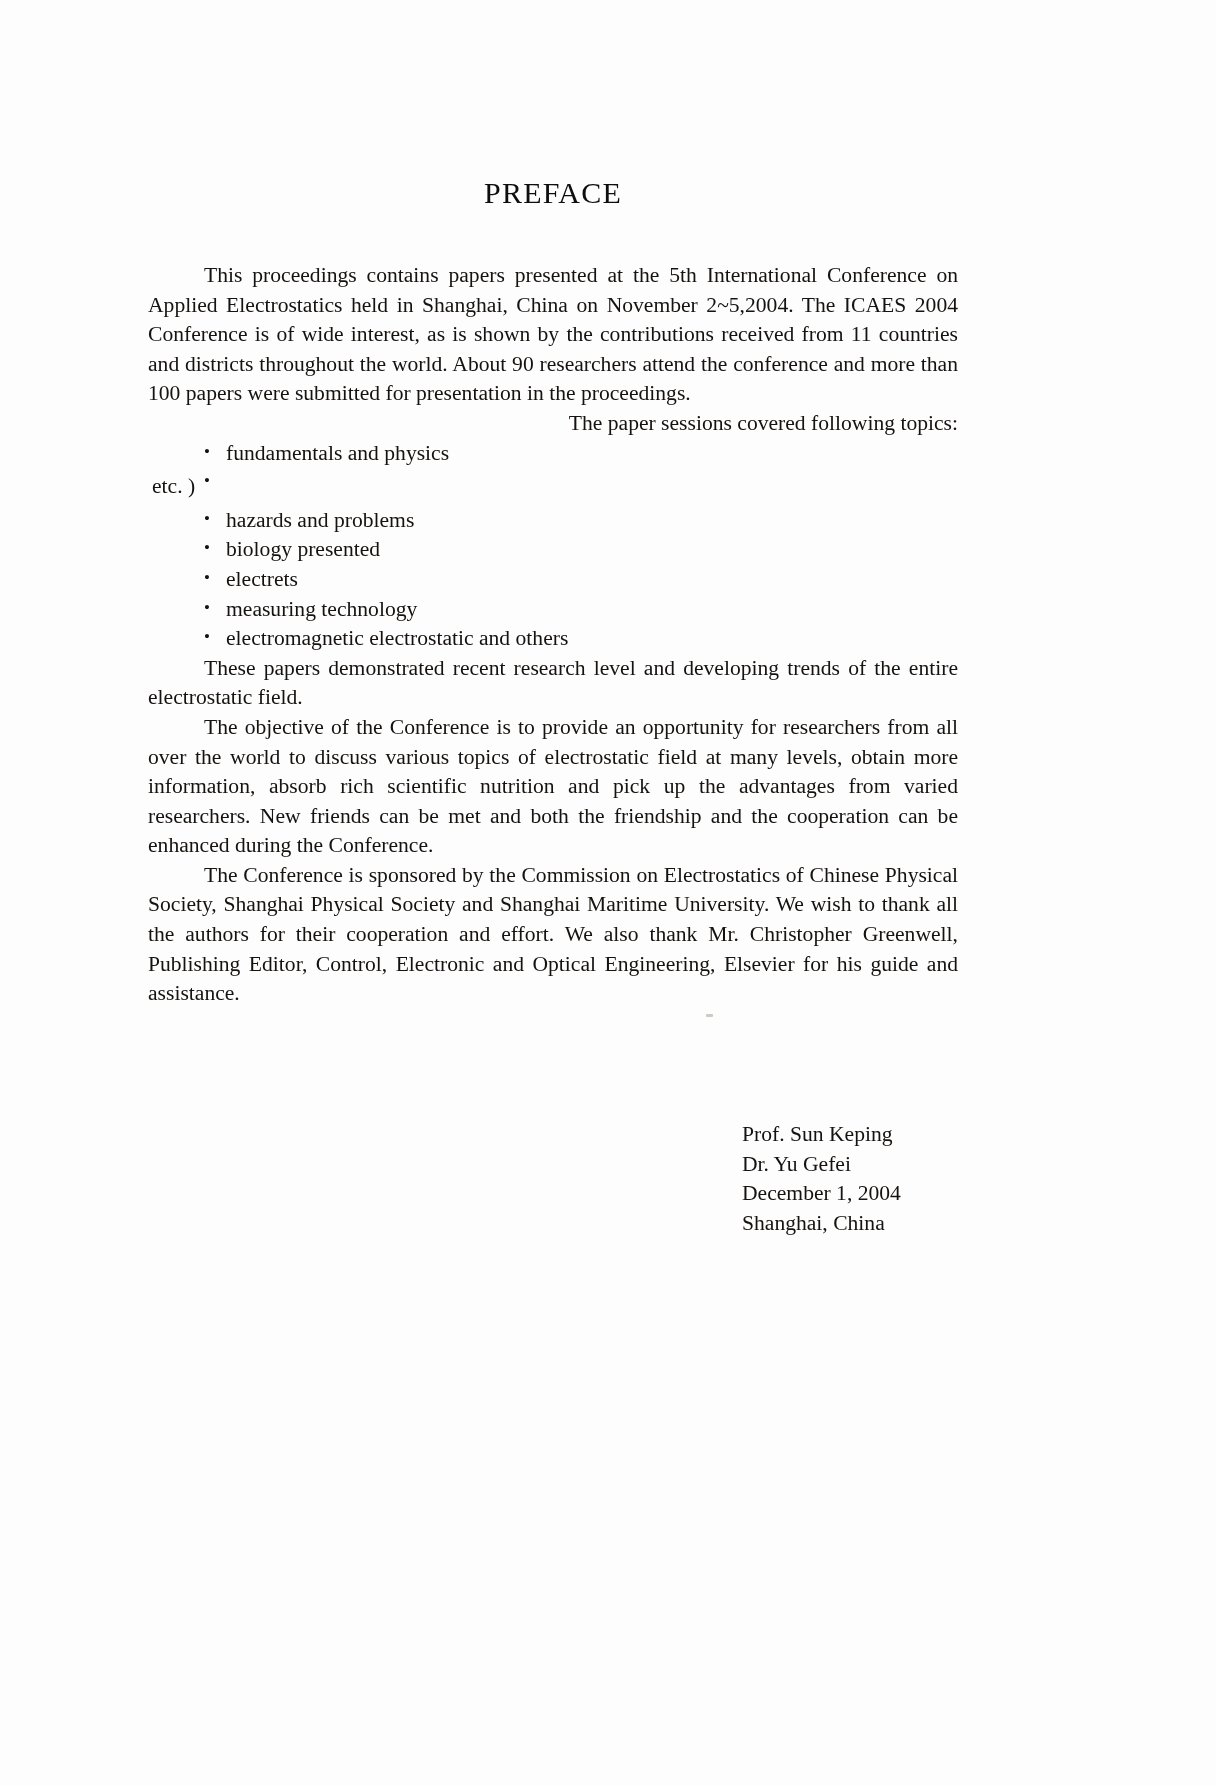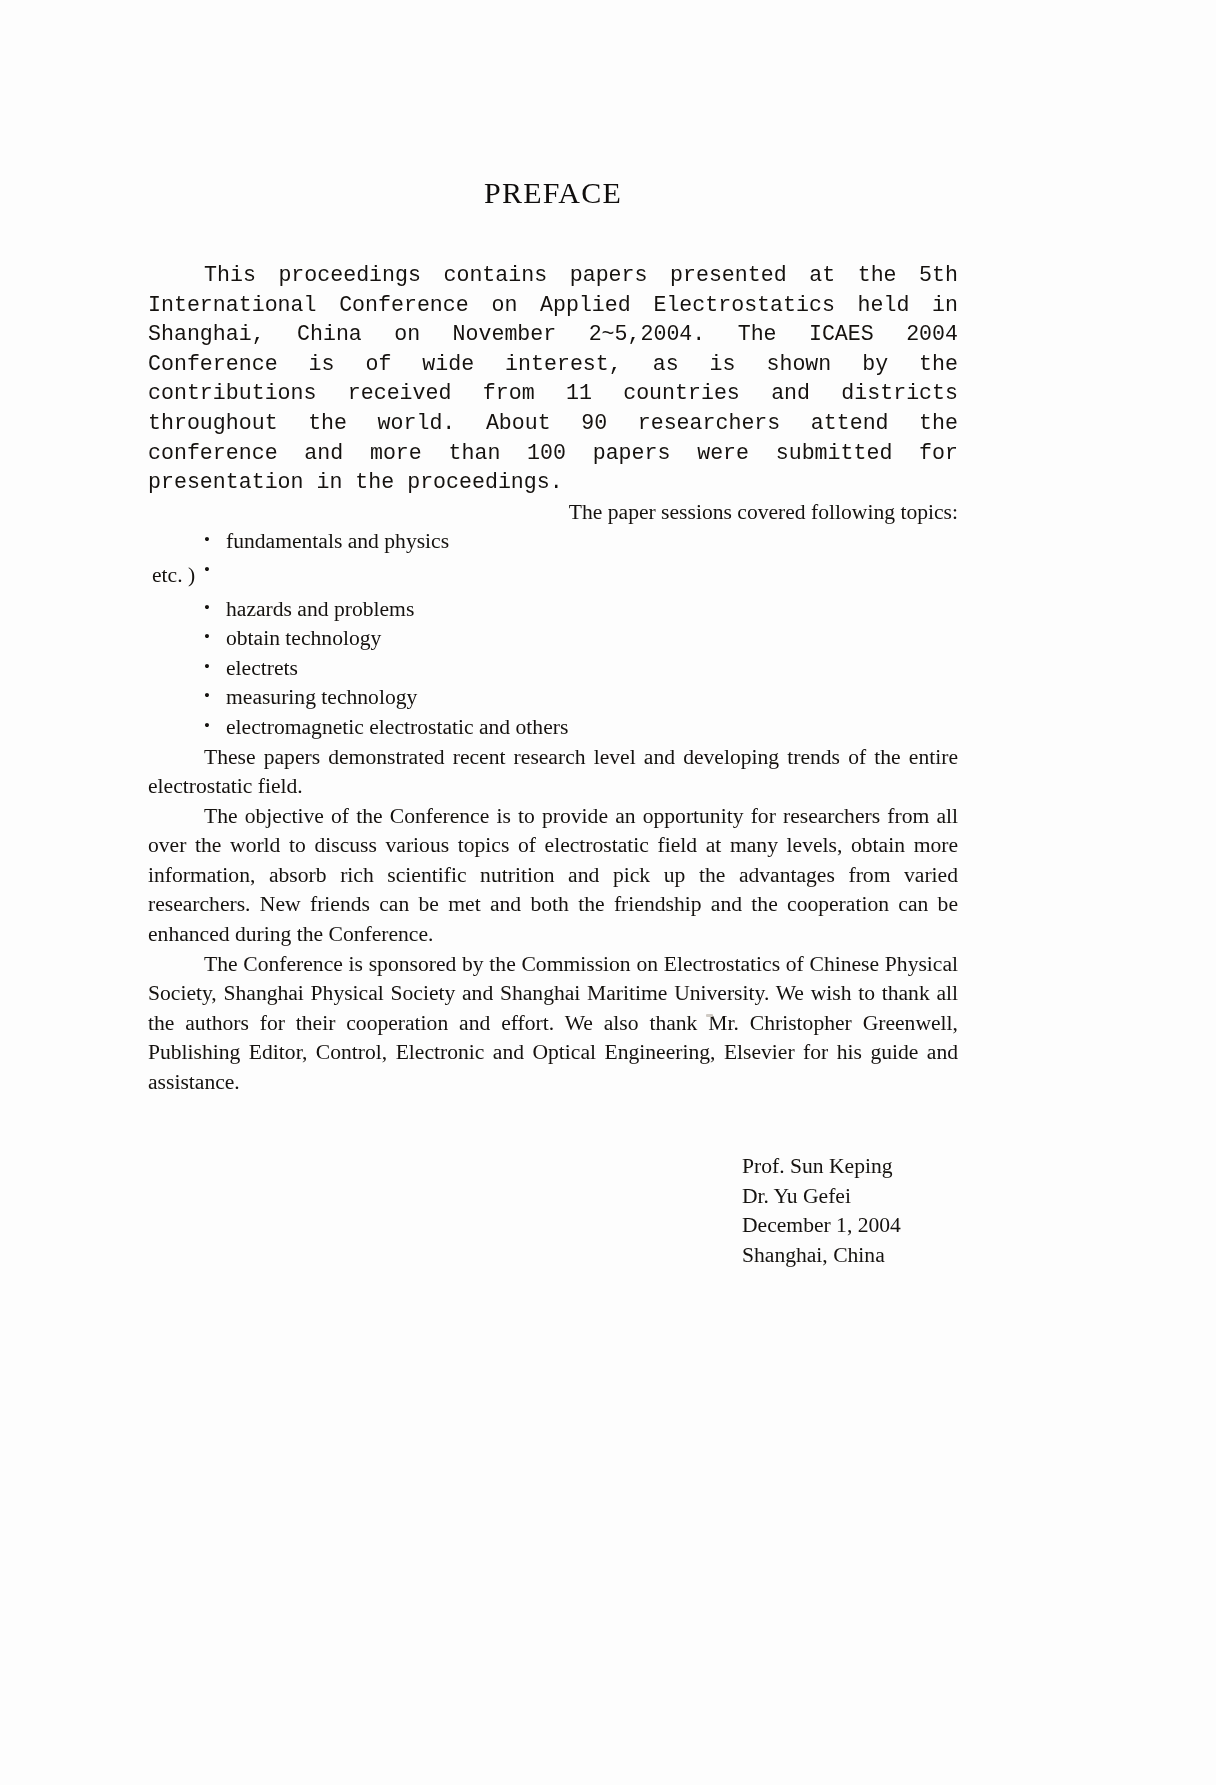--- a/index.html
+++ b/index.html
@@ -36,21 +36,20 @@
     line-height: 29.6px;
     text-align: justify;
     text-justify: inter-word;
     text-indent: 56px;
     margin: 0;
     color: #15120f;
     -webkit-font-smoothing: antialiased;
   }
   .para.first {
     margin-top: 51px;
-    font-family: Liberation Mono, monospace;
   }
   .para.no-just {
     text-align: right;
   }
   .bullet-list {
     list-style: none;
     margin: 0;
     padding: 0;
   }
   .bullet-item {
@@ -73,21 +72,21 @@
   .overflow-line {
     font-size: 21.6px;
     line-height: 29.6px;
     text-indent: 0;
     margin: 4px;
     color: #15120f;
   }
   .signature {
     position: absolute;
     left: 742px;
-    top: 1152px;
+    top: 1120px;
     font-size: 21.6px;
     line-height: 29.6px;
     color: #15120f;
     text-align: left;
   }
   .signature div {
     white-space: nowrap;
   }
   .speck {
     position: absolute;
@@ -125,21 +124,21 @@
 
       <li class="overflow-line">etc. )</li>
 
       <li class="bullet-item">
         <span class="dot">•</span>
         <span>hazards and problems</span>
       </li>
 
       <li class="bullet-item">
         <span class="dot">•</span>
-        <span>obtain technology</span>
+        <span>biology presented</span>
       </li>
 
       <li class="bullet-item">
         <span class="dot">•</span>
         <span>electrets</span>
       </li>
 
       <li class="bullet-item">
         <span class="dot">•</span>
         <span>measuring technology</span>

